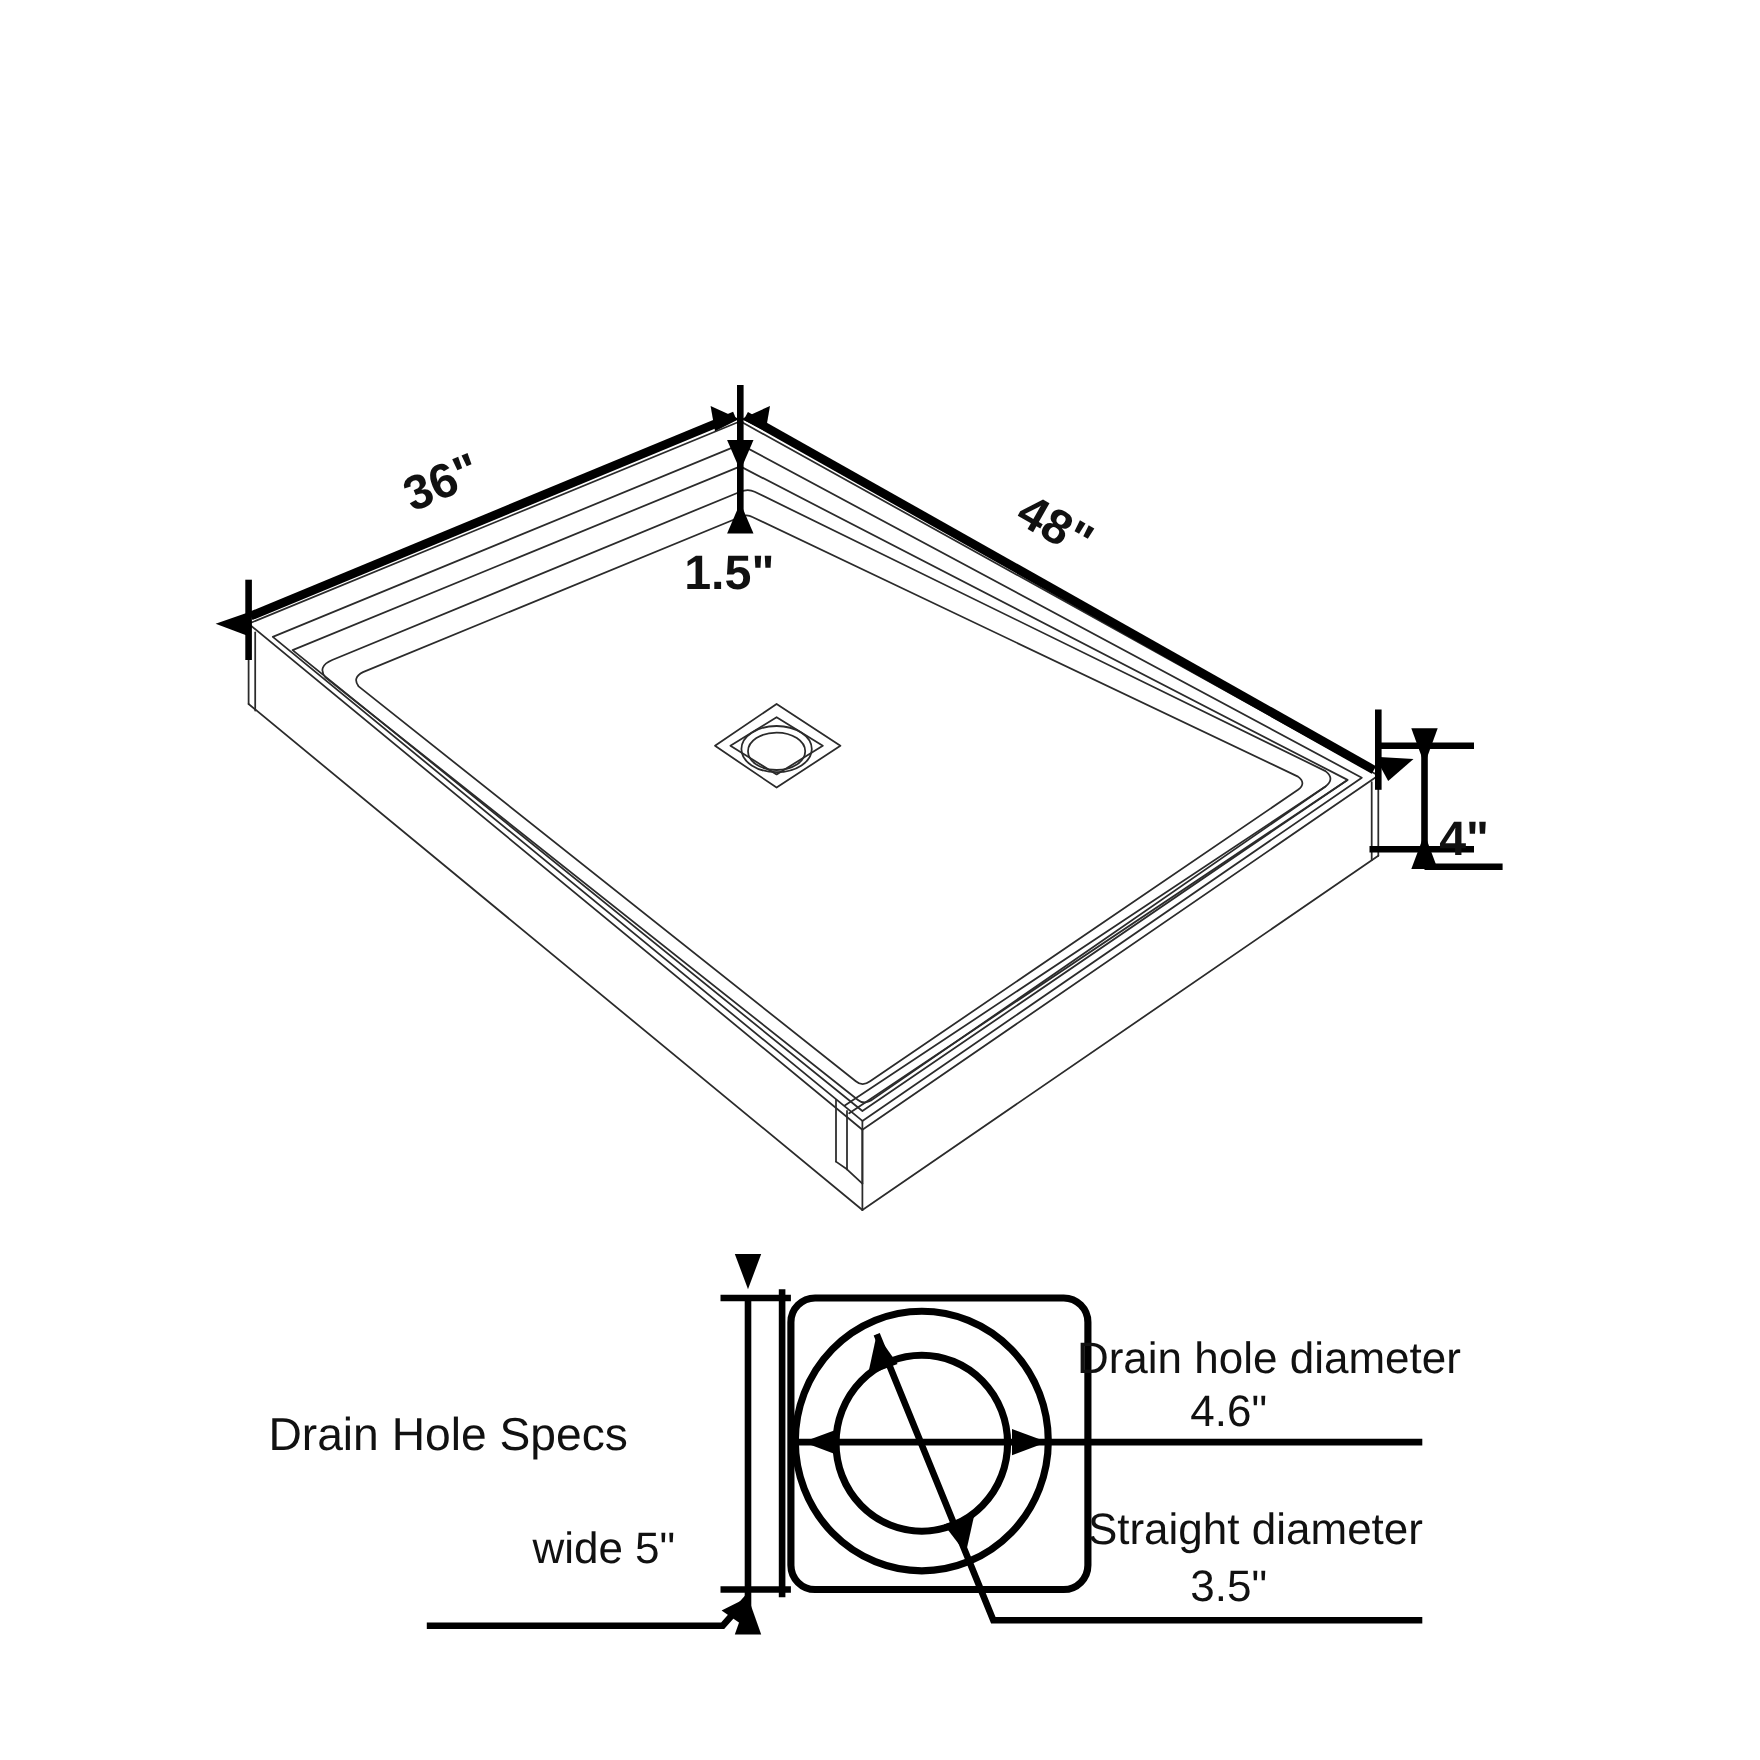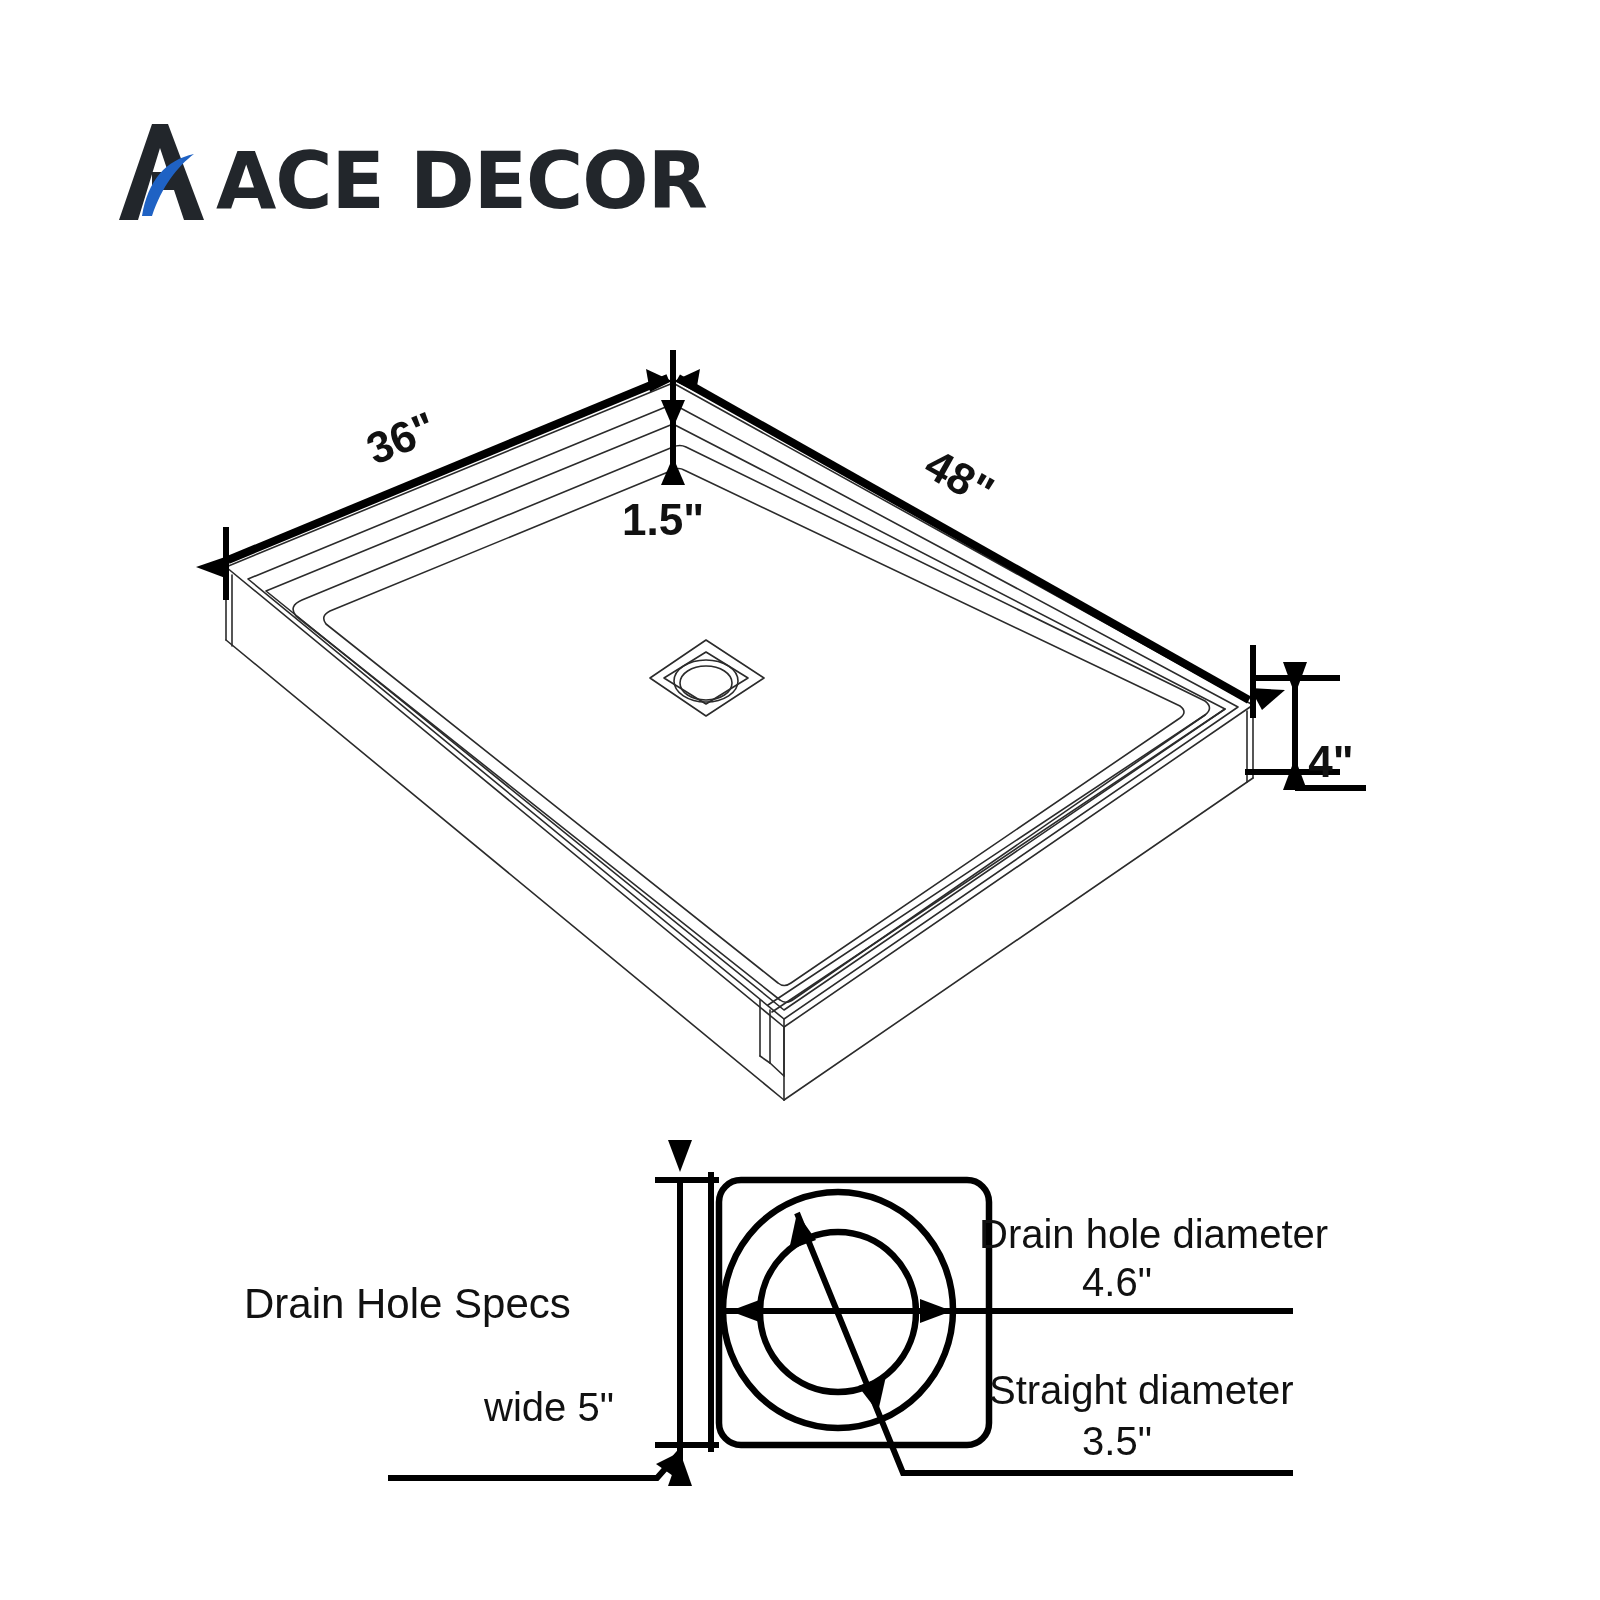--- a/index.html
+++ b/index.html
@@ -100,31 +100,20 @@
     font-family: "Liberation Sans", sans-serif;
     font-size: 42px;
     fill: #111111;
   }
 </style>
 </head>
 <body>
 
 <div id="sheet">
 
-  <div class="brand-wrap">
-    <div class="brand-mark">
-      <svg width="104" height="104" viewBox="0 0 104 104">
-
-        <path d="M34 4 L50 4 L86 100 L66 100 L56 70 L34 70 L34 52 L50 52 L42 28 L20 100 L1 100 Z" fill="#22262b"></path>
-
-        <path d="M24 96 C30 60 48 40 76 34 C60 46 44 66 34 96 Z" fill="#1f62c4"></path>
-      </svg>
-    </div>
-    <div class="brand-text">ACE DECOR</div>
-  </div>
 
   <svg width="1600" height="1600" viewBox="0 0 1600 1600" style="position:absolute;left:0;top:0;">
 
     <g>
 
       <path class="ln-thin" d="M673,383 L226,567 L784,1027 L1253,705 Z"></path>
 
       <path class="ln-thin" d="M226,567 L226,640"></path>
       <path class="ln-thin" d="M226,640 L784,1100"></path>
       <path class="ln-thin" d="M784,1027 L784,1100"></path>

